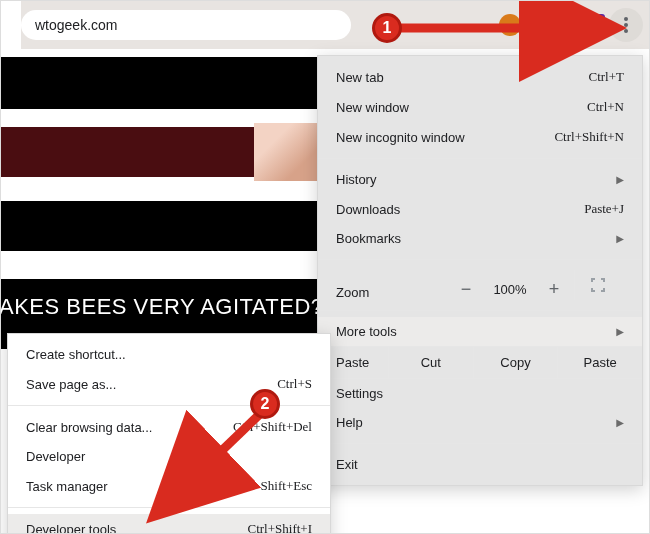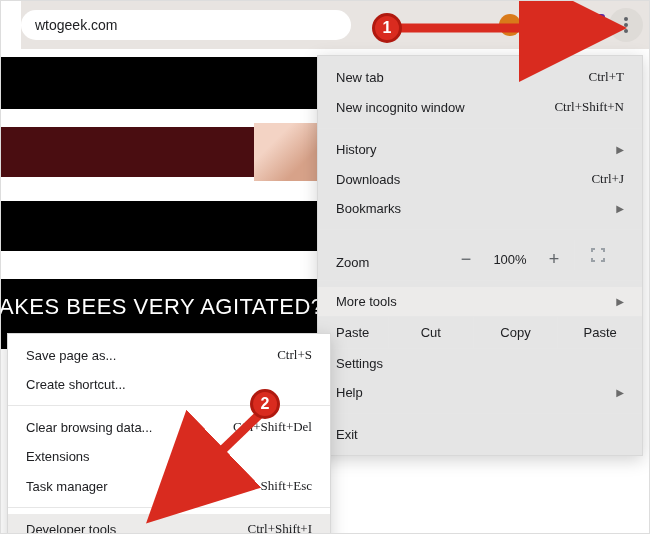--- a/index.html
+++ b/index.html
@@ -176,31 +176,35 @@
   <div class="stripe black3"></div>
   <div class="headline">AKES BEES VERY AGITATED?</div>
 </div>
 
 <div class="main-menu">
   <div class="item">
     <span>New tab</span>
     <span class="shortcut">Ctrl+T</span>
   </div>
   <div class="item">
+    <span>New window</span>
+    <span class="shortcut">Ctrl+N</span>
+  </div>
+  <div class="item">
     <span>New incognito window</span>
     <span class="shortcut">Ctrl+Shift+N</span>
   </div>
   <div class="sep"></div>
   <div class="item">
     <span>History</span>
     <span class="chev">▶</span>
   </div>
   <div class="item">
     <span>Downloads</span>
-    <span class="shortcut">Ctrl+J</span>
+    <span class="shortcut">Paste+J</span>
   </div>
   <div class="item">
     <span>Bookmarks</span>
     <span class="chev">▶</span>
   </div>
   <div class="sep"></div>
   <div class="zoom-row">
     <span class="lbl">Zoom</span>
     <div class="zoom-ctl">
       <span class="zoom-btn">−</span>
@@ -232,33 +236,33 @@
     <span class="chev">▶</span>
   </div>
   <div class="sep"></div>
   <div class="item">
     <span>Exit</span>
   </div>
 </div>
 
 <div class="sub-menu">
   <div class="item">
+    <span>Create shortcut...</span>
+  </div>
+  <div class="item">
     <span>Save page as...</span>
     <span class="shortcut">Ctrl+S</span>
   </div>
-  <div class="item">
-    <span>Create shortcut...</span>
-  </div>
   <div class="sep"></div>
   <div class="item">
     <span>Clear browsing data...</span>
     <span class="shortcut">Ctrl+Shift+Del</span>
   </div>
   <div class="item">
-    <span>Extensions</span>
+    <span>Developer</span>
   </div>
   <div class="item">
     <span>Task manager</span>
     <span class="shortcut">Shift+Esc</span>
   </div>
   <div class="sep"></div>
   <div class="item hover">
     <span>Developer tools</span>
     <span class="shortcut">Ctrl+Shift+I</span>
   </div>

